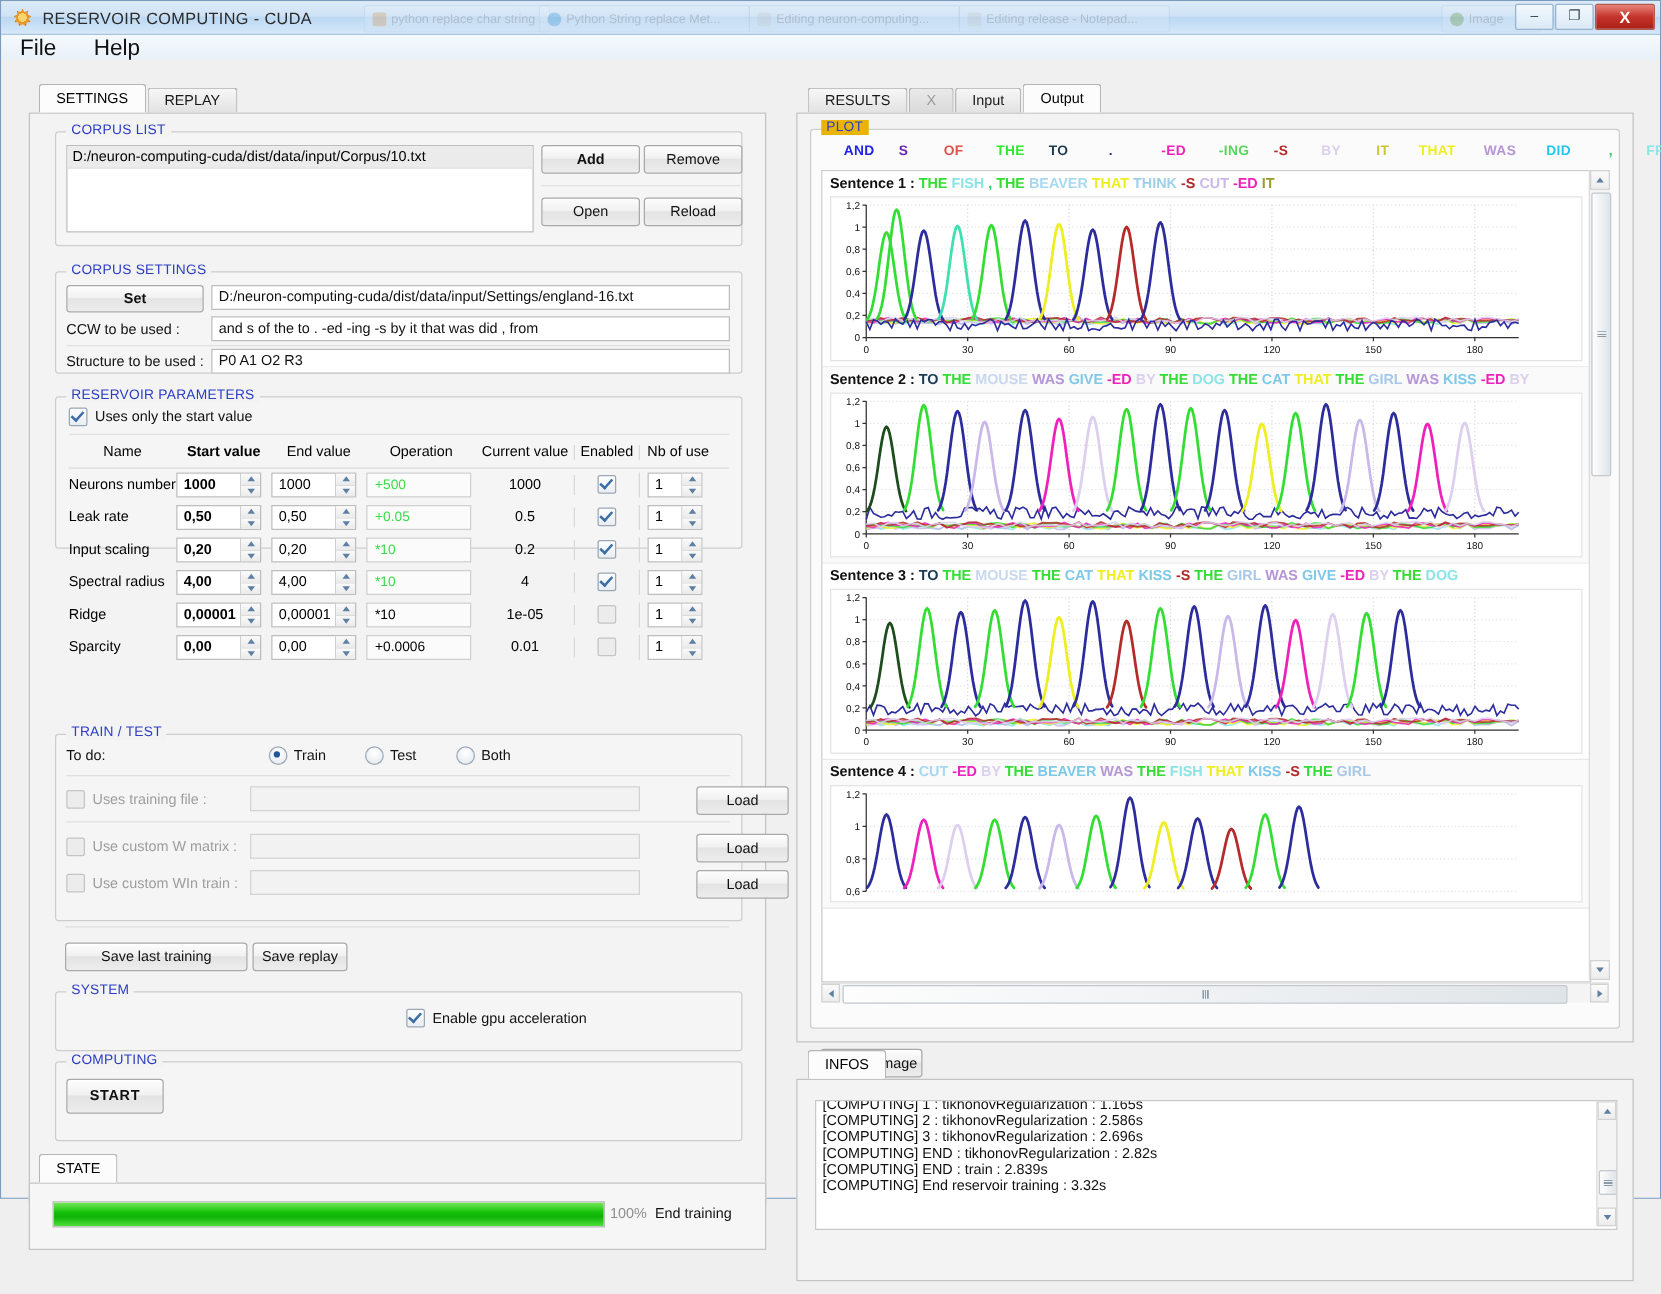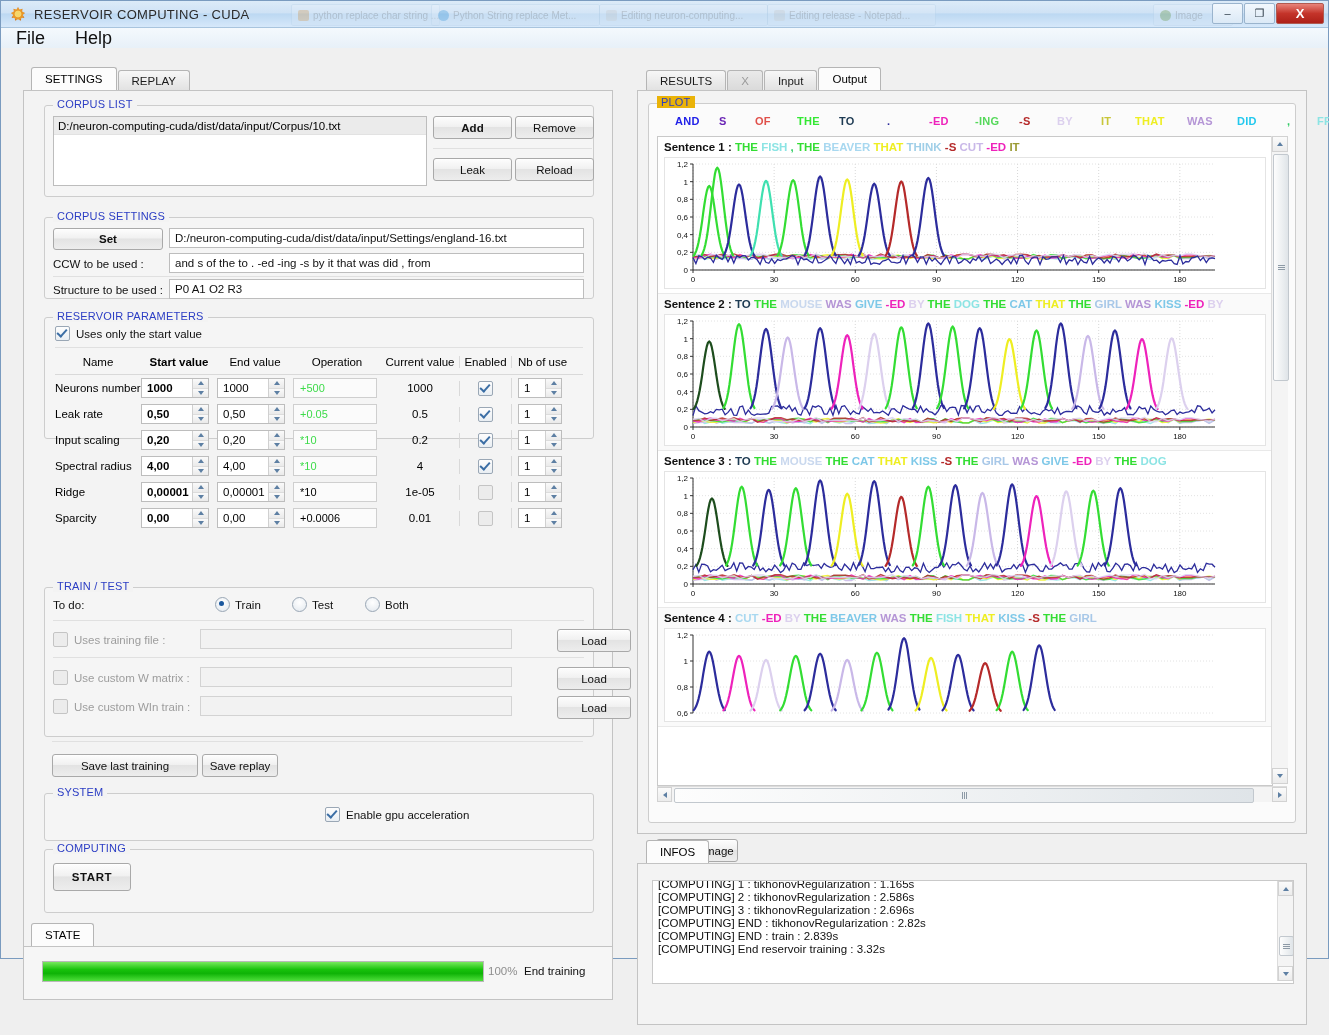--- a/index.html
+++ b/index.html
@@ -173,21 +173,21 @@
     <div class="panel" style="left:22px;top:42px;width:588px;height:872px;background:#f3f3f3;">
 
       <div class="group" style="left:20px;top:14px;width:548px;height:90px;">
         <div class="glabel">CORPUS LIST</div>
         <div style="position:absolute;left:8px;top:10px;width:372px;height:68px;border:1px solid #bdbdbd;background:#fff;">
           <div style="height:17px;background:#ebebeb;border-bottom:1px solid #e2e2e2;display:flex;align-items:center;padding-left:4px;font-size:11.5px;">D:/neuron-computing-cuda/dist/data/input/Corpus/10.txt</div>
         </div>
         <div class="btn" style="position:absolute;left:388px;top:10px;width:77px;height:21px;font-weight:bold;">Add</div>
         <div class="btn" style="position:absolute;left:470px;top:10px;width:77px;height:21px;">Remove</div>
         <div style="position:absolute;left:388px;top:42px;width:159px;border-top:1px solid #e0e0e0;"></div>
-        <div class="btn" style="position:absolute;left:388px;top:52px;width:77px;height:21px;">Leak</div>
+        <div class="btn" style="position:absolute;left:388px;top:52px;width:77px;height:21px;">Open</div>
         <div class="btn" style="position:absolute;left:470px;top:52px;width:77px;height:21px;">Reload</div>
       </div>
 
       <div class="group" style="left:20px;top:126px;width:548px;height:80px;">
         <div class="glabel">CORPUS SETTINGS</div>
         <div class="btn" style="position:absolute;left:8px;top:10px;width:108px;height:20px;font-weight:bold;">Set</div>
         <div class="tf" style="position:absolute;left:124px;top:10px;width:415px;height:20px;">D:/neuron-computing-cuda/dist/data/input/Settings/england-16.txt</div>
         <div class="lbl" style="position:absolute;left:8px;top:40px;">CCW to be used :</div>
         <div class="tf" style="position:absolute;left:124px;top:35px;width:415px;height:20px;">and s of the to . -ed -ing -s by it that was did , from</div>
         <div style="position:absolute;left:8px;top:58px;width:531px;border-top:1px solid #e0e0e0;"></div>

